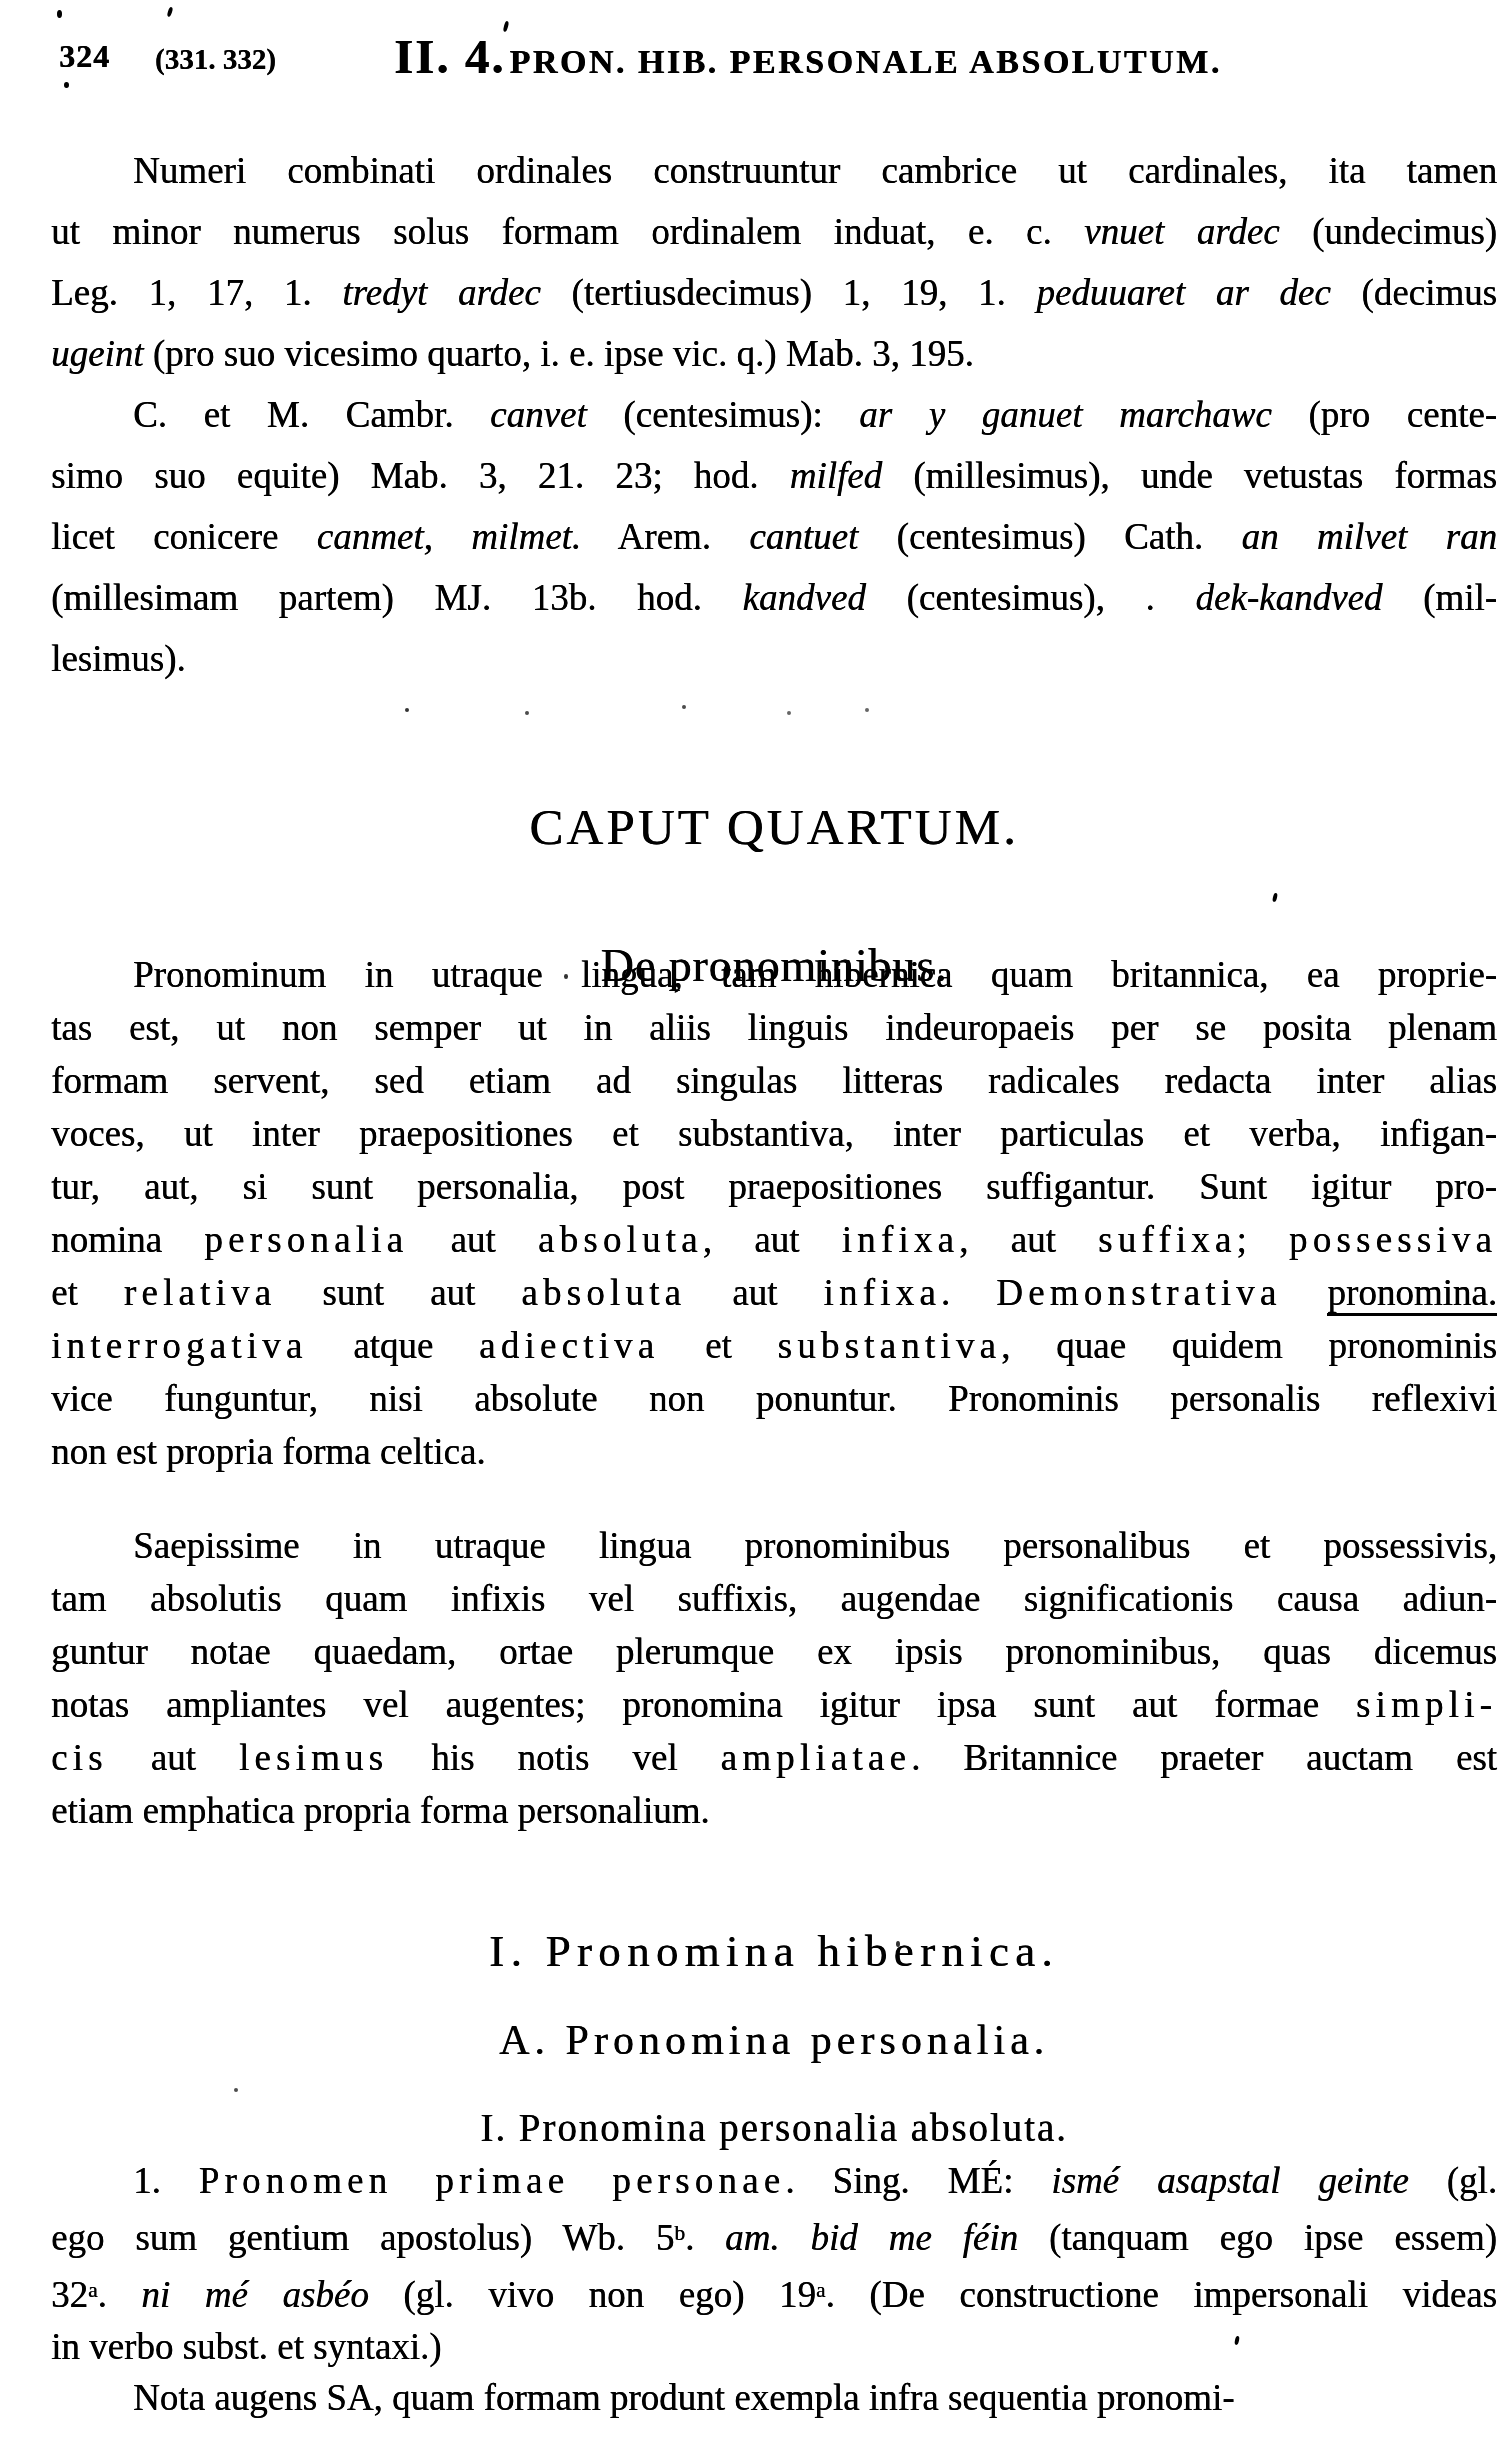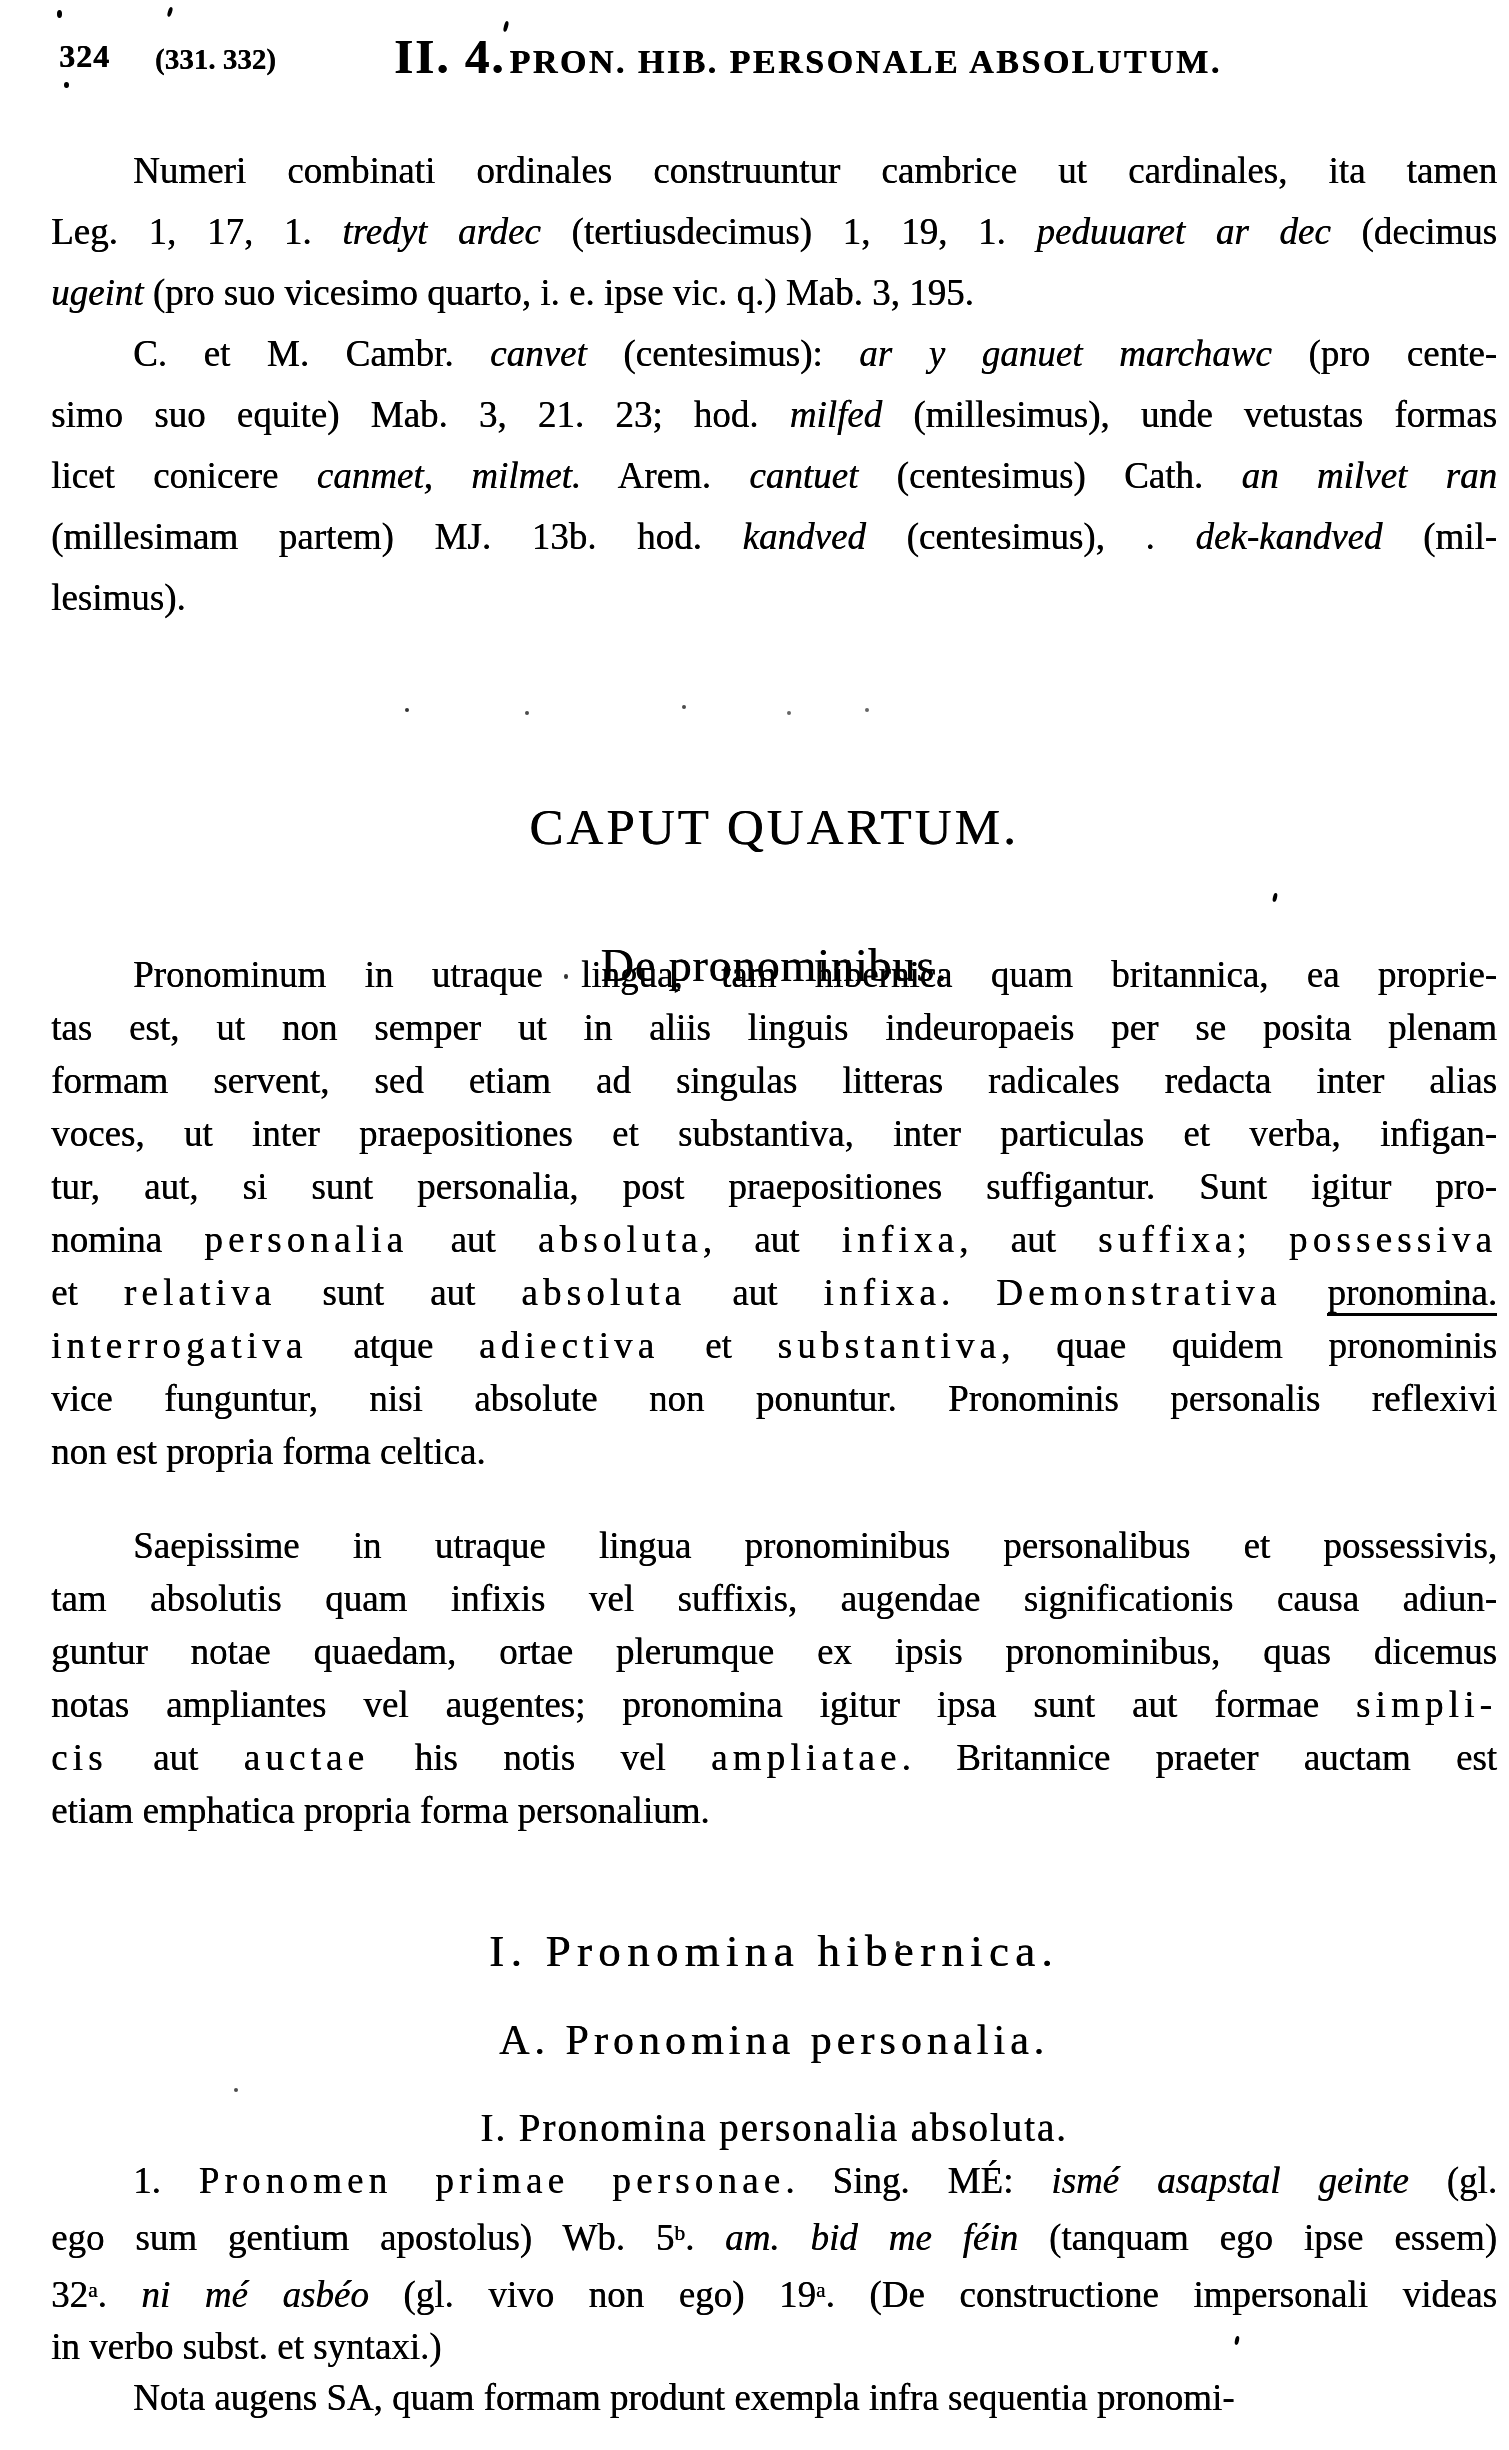--- a/index.html
+++ b/index.html
@@ -58,20 +58,21 @@
 
   <div class="header">
     <span class="pgnum">324</span>
     <span class="folio">(331. 332)</span>
     <span class="running"><span class="secno">II. 4.</span><span class="rtitle">PRON. HIB. PERSONALE ABSOLUTUM.</span></span>
   </div>
 
   <div class="col" id="blk-ordinals">
     <div>
         <div class="tline indent"><span class="seg-n">Numeri combinati ordinales construuntur cambrice ut cardinales, ita tamen</span></div>
+        <div class="tline"><span class="seg-n">ut minor numerus solus formam ordinalem induat, e. c. </span><span class="seg-i">vnuet ardec</span><span class="seg-n"> (undecimus)</span></div>
         <div class="tline"><span class="seg-n">Leg. 1, 17, 1. </span><span class="seg-i">tredyt ardec</span><span class="seg-n"> (tertiusdecimus) 1, 19, 1. </span><span class="seg-i">peduuaret ar dec</span><span class="seg-n"> (decimus</span></div>
         <div class="tline lastline"><span class="seg-i">ugeint</span><span class="seg-n"> (pro suo vicesimo quarto, i. e. ipse vic. q.) Mab. 3, 195.</span></div>
       </div>
     <div>
         <div class="tline indent"><span class="seg-n">C. et M.  Cambr. </span><span class="seg-i">canvet</span><span class="seg-n"> (centesimus): </span><span class="seg-i">ar y ganuet marchawc</span><span class="seg-n"> (pro cente-</span></div>
         <div class="tline"><span class="seg-n">simo suo equite) Mab. 3, 21. 23; hod. </span><span class="seg-i">milfed</span><span class="seg-n"> (millesimus), unde vetustas formas</span></div>
         <div class="tline"><span class="seg-n">licet conicere </span><span class="seg-i">canmet, milmet.</span><span class="seg-n">  Arem. </span><span class="seg-i">cantuet</span><span class="seg-n"> (centesimus) Cath. </span><span class="seg-i">an milvet ran</span></div>
         <div class="tline"><span class="seg-n">(millesimam partem) MJ. 13b.  hod. </span><span class="seg-i">kandved</span><span class="seg-n"> (centesimus), . </span><span class="seg-i">dek-kandved</span><span class="seg-n"> (mil-</span></div>
         <div class="tline lastline"><span class="seg-n">lesimus).</span></div>
       </div>
@@ -93,21 +94,21 @@
         <div class="tline"><span class="seg-n">vice funguntur, nisi absolute non ponuntur.  Pronominis personalis reflexivi</span></div>
         <div class="tline lastline"><span class="seg-n">non est propria forma celtica.</span></div>
       </div>
   </div>
   <div class="col p-tight" id="blk-saepissime">
     <div>
         <div class="tline indent"><span class="seg-n">Saepissime in utraque lingua pronominibus personalibus et possessivis,</span></div>
         <div class="tline"><span class="seg-n">tam absolutis quam infixis vel suffixis, augendae significationis causa adiun-</span></div>
         <div class="tline"><span class="seg-n">guntur notae quaedam, ortae plerumque ex ipsis pronominibus, quas dicemus</span></div>
         <div class="tline"><span class="seg-n">notas ampliantes vel augentes; pronomina igitur ipsa sunt aut formae </span><span class="seg-sp">simpli-</span></div>
-        <div class="tline"><span class="seg-sp">cis</span><span class="seg-n"> aut </span><span class="seg-sp">auctae</span><span class="seg-n"> his notis vel </span><span class="seg-sp">ampliatae</span><span class="seg-n">.  Britannice praeter auctam est</span></div>
+        <div class="tline"><span class="seg-sp">cis</span><span class="seg-n"> aut </span><span class="seg-sp">lesimus</span><span class="seg-n"> his notis vel </span><span class="seg-sp">ampliatae</span><span class="seg-n">.  Britannice praeter auctam est</span></div>
         <div class="tline lastline"><span class="seg-n">etiam emphatica propria forma personalium.</span></div>
       </div>
   </div>
 
   <div class="h h-sec1">I.  Pronomina hibernica.</div>
   <div class="h h-secA">A.  Pronomina personalia.</div>
   <div class="h h-sub1">I.  Pronomina personalia absoluta.</div>
 
   <div class="col p-tight" id="blk-primae">
     <div>

